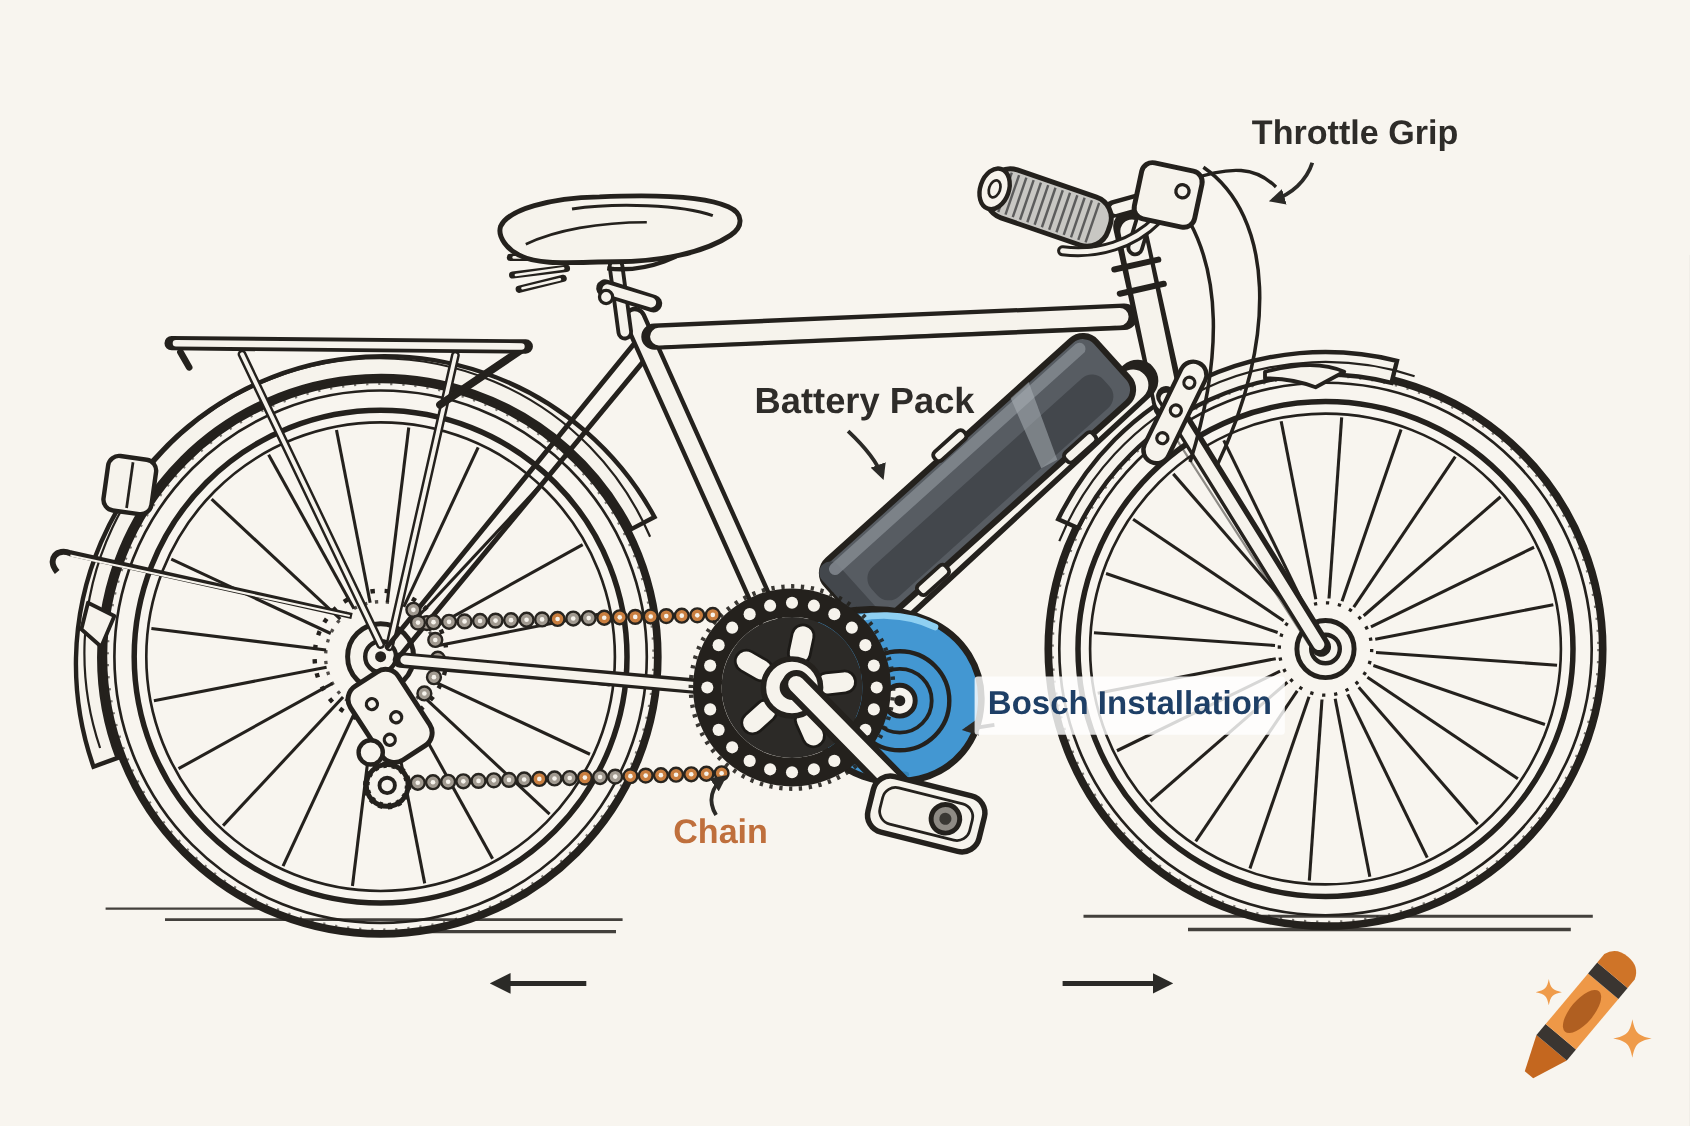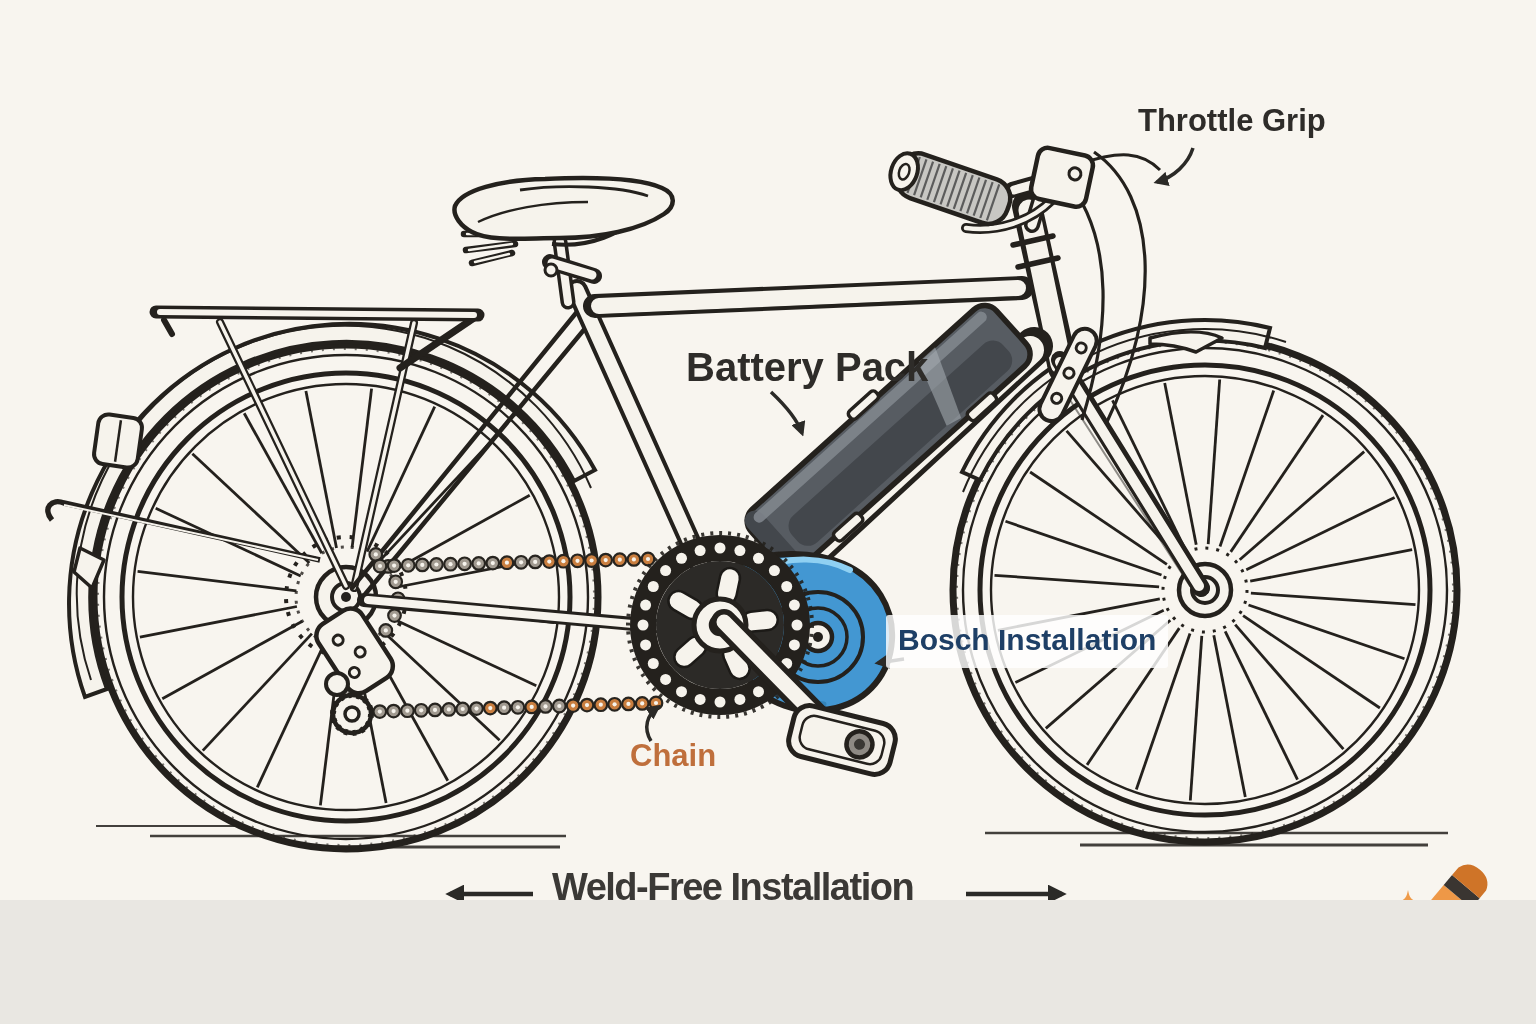--- a/index.html
+++ b/index.html
@@ -1,27 +1,27 @@
 <!DOCTYPE html>
 <html style="--background: #f8f5ef; --paper: #f6f3ec; --line: #24211d; --label_dark: #2e2c29; --label_navy: #1e3f66; --label_orange: #bf6f3c; --caption_dark: #3b3936; --arrow: #2b2a27; --motor_blue: #4397d2; --motor_blue_light: #8fd0f2; --motor_blue_dark: #2a76a8; --battery_gray: #575c62; --battery_dark: #43474c; --battery_light: #82888f; --chain_gray: #a19a90; --chain_orange: #c97e3f; --grip_gray: #c8c7c3; --crayon_orange: #ee9847; --crayon_dark: #c4671f; --crayon_cap: #cf7428; --crayon_oval: #b05f21; --crayon_stripe: #3a3531; --sparkle_orange: #ef9b4a;"><head>
 <meta charset="utf-8">
 <style>
   html,body{margin:0;padding:0;background:#e9e7e2;}
   .stage{
-    position:relative;width:1536px;height:900px;overflow:hidden;
+    position:relative;width:1536px;height:1024px;overflow:hidden;
     background:var(--background,#f8f5ef);
     font-family:"Liberation Sans", sans-serif;
   }
   .stage svg{position:absolute;inset:0;}
   .lbl{position:absolute;font-weight:700;white-space:nowrap;}
   #lbl-throttle{left:1138px;top:103px;font-size:31px;color:var(--label_dark);}
-  #lbl-battery{left:686px;top:345px;font-size:40px;color:var(--label_dark);}
+  #lbl-battery{left:686px;top:345px;font-size:33px;color:var(--label_dark);}
   #lbl-bosch{left:886px;top:615px;font-size:30px;color:var(--label_navy);
     background:rgba(255,255,255,.82);padding:4px 12px 8px;line-height:1.38;border-radius:3px;}
-  #lbl-chain{left:630px;top:738px;font-size:31px;color:var(--label_orange);}
+  #lbl-chain{left:612px;top:738px;font-size:31px;color:var(--label_orange);}
   #lbl-caption{left:552px;top:866px;font-size:38px;letter-spacing:-1.5px;color:var(--caption_dark);}
 </style>
 </head>
 <body>
 
 <div class="stage">
 <svg viewBox="0 0 1536 1024" width="1536" height="1024">
   <defs>
     <marker id="ah" viewBox="0 0 10 10" refX="7.5" refY="5" markerWidth="4.2" markerHeight="4.2" orient="auto-start-reverse">
       <path d="M0,0 L10,5 L0,10 Z" fill="var(--arrow)"></path>
@@ -465,14 +465,13 @@
     <path transform="translate(1484,944) scale(1.25)" fill="var(--sparkle_orange)" d="M0,-14 C2,-4 4,-2 14,0 C4,2 2,4 0,14 C-2,4 -4,2 -14,0 C-4,-2 -2,-4 0,-14 Z"></path>
   </g>
 </svg>
 
   <div class="lbl" id="lbl-throttle">Throttle Grip</div>
   <div class="lbl" id="lbl-battery">Battery Pack</div>
   <div class="lbl" id="lbl-bosch">
     <div>Bosch Installation</div>
   </div>
   <div class="lbl" id="lbl-chain">Chain</div>
-  <div class="lbl" id="lbl-caption">Weld-Free Installation</div>
 </div>
 
 </body></html>

